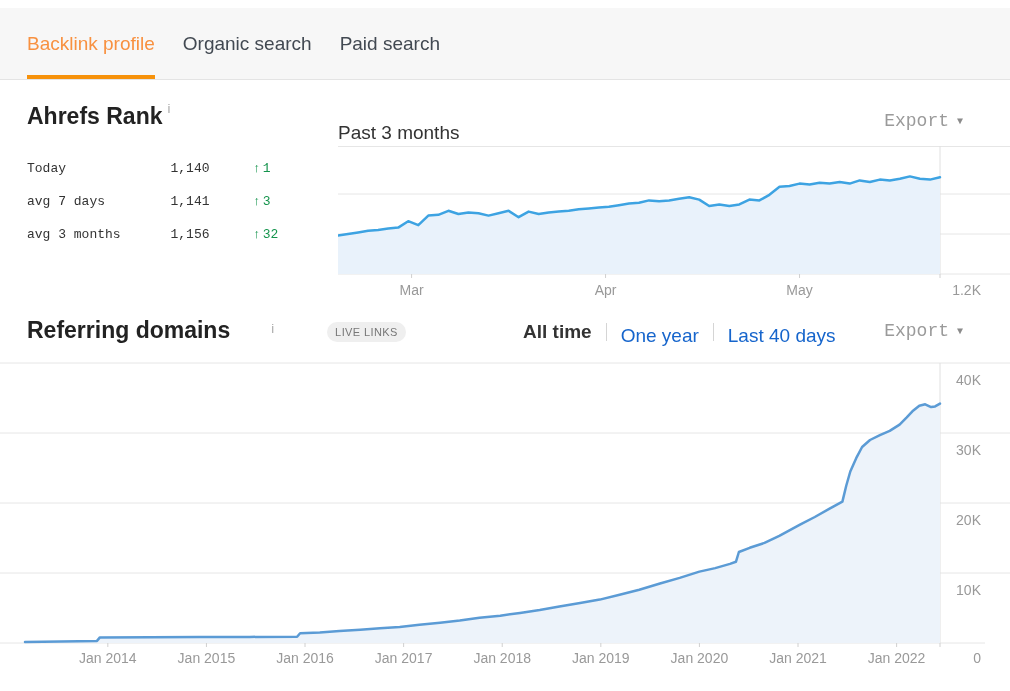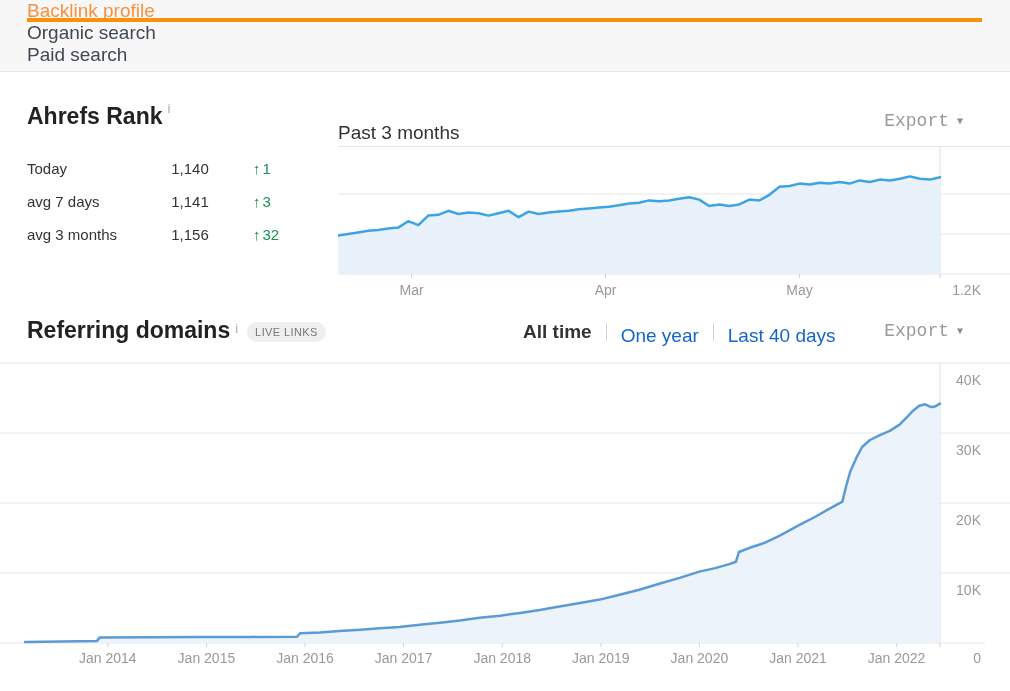--- a/index.html
+++ b/index.html
@@ -4,43 +4,43 @@
 <style>
   :root{
     --tab-active:#f89140; --tab-underline:#f7920b; --link:#1665cc; --green:#15944d;
     --text:#333; --muted:#999; --tabbar-bg:#f7f7f7; --tabbar-border:#e4e4e4;
     --grid:#e6e6e6; --badge-bg:#efefef; --badge-text:#777;
   }
   html,body{margin:0;padding:0;background:#fff;}
   .page{position:relative;width:1010px;height:691px;background:#fff;overflow:hidden;
         font-family:"Liberation Sans",sans-serif;color:var(--text);}
   
-  .tabbar{position:absolute;left:0;top:0;width:1010px;height:72px;background:var(--tabbar-bg);
-          border-bottom:1px solid var(--tabbar-border);display:flex;align-items:stretch;padding-left:27px;box-sizing:border-box;flex-direction:column;}
+  .tabbar{position:absolute;left:0;top:8px;width:1010px;height:72px;background:var(--tabbar-bg);
+          border-bottom:1px solid var(--tabbar-border);display:flex;align-items:stretch;padding-left:27px;box-sizing:border-box;}
   .tab{position:relative;display:flex;align-items:center;font-size:19px;color:#424952;
        margin-right:28px;cursor:pointer;white-space:nowrap;}
   .tab.active{color:var(--tab-active);}
   .tab.active::after{content:"";position:absolute;left:0;right:0;bottom:0;height:4px;background:var(--tab-underline);}
   
   .h-rank{position:absolute;left:27px;top:103px;font-size:23px;font-weight:bold;color:#222;display:flex;align-items:flex-start;}
   .info-i{font-size:13px;color:#aaa;font-weight:normal;margin-left:5px;position:relative;top:-2px;cursor:pointer;}
   .rank-table{position:absolute;left:27px;top:152px;width:300px;}
-  .rank-row{display:flex;height:33px;line-height:33px;font-size:15px;}
+  .rank-row{display:flex;height:33px;line-height:33px;font-size:13px;font-family:Liberation Mono, monospace;}
   .rank-row .lbl{width:133px;}
   .rank-row .val{width:60px;text-align:center;}
   .rank-row .delta{margin-left:33px;color:var(--green);white-space:nowrap;}
   .rank-row .delta .arr{margin-right:2px;}
   .panel-title{position:absolute;left:338px;top:110px;font-size:19px;line-height:22px;color:var(--text);margin-top:12px;}
   .export{position:absolute;top:110px;right:47px;display:flex;align-items:center;height:22px;
           background:none;border:none;padding:0;font-family:Liberation Mono, monospace;font-size:18px;color:#9a9a9a;cursor:pointer;justify-content:space-between;}
   .export .caret{font-size:10px;color:#8b8b8b;margin-left:8px;}
   .export2{top:320px;}
-  .h-ref{position:absolute;left:27px;top:317px;display:flex;align-items:center;}
+  .h-ref{position:absolute;left:27px;top:317px;display:flex;align-items:center;gap:36px;}
   .h-ref .t{font-size:23px;font-weight:bold;color:#222;}
-  .badge{margin-left:9px;background:var(--badge-bg);color:var(--badge-text);font-size:11px;
+  .badge{margin-left:17px;background:var(--badge-bg);color:var(--badge-text);font-size:11px;
          letter-spacing:.4px;padding:4px 8px;border-radius:10px;white-space:nowrap;position:relative;top:1px;cursor:pointer;}
   .filters{position:absolute;left:523px;top:320px;display:flex;align-items:center;height:24px;font-size:19px;}
   .filters .sep{width:1px;height:18px;background:#d5d5d5;margin:0 14px;}
   .filters .f{cursor:pointer;white-space:nowrap;}
   .filters .f.active{font-weight:bold;color:var(--text);cursor:default;}
   .filters .f.link{color:var(--link);margin-top:8px;}
   .chart-svg{position:absolute;display:block;}
   #rank-svg{left:338px;top:146px;}
   #ref-svg{left:0;top:355px;}
   svg text{font-family:"Liberation Sans",sans-serif;font-size:14px;fill:var(--muted);}

